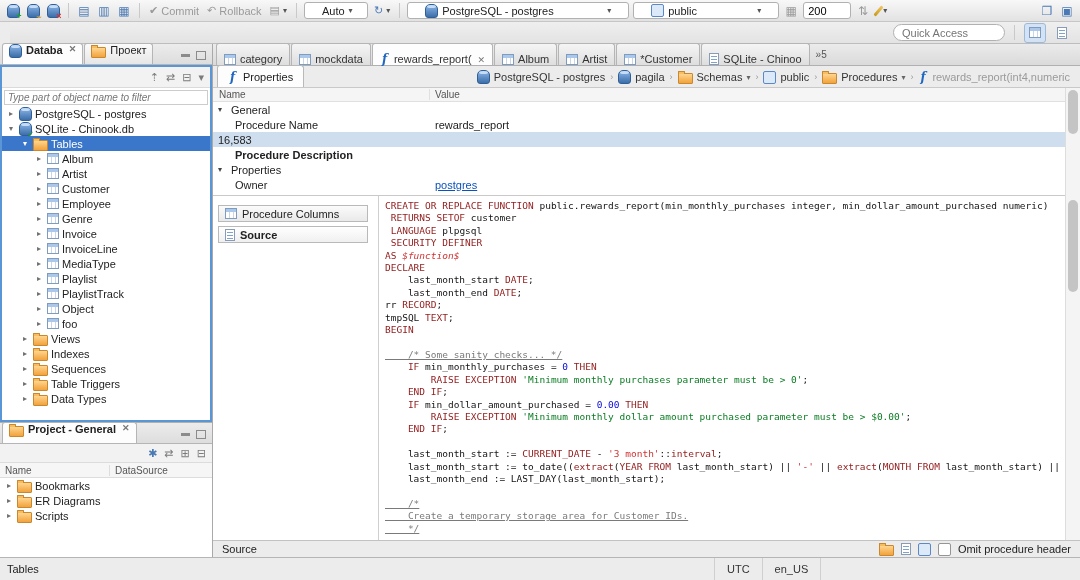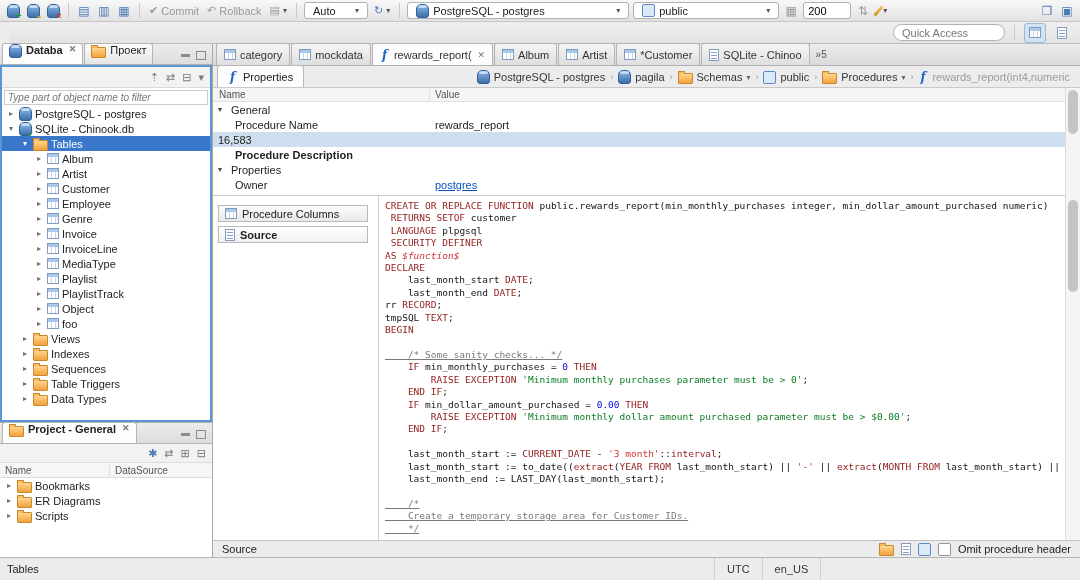--- a/index.html
+++ b/index.html
@@ -5,21 +5,21 @@
   html,body{margin:0;padding:0;background:#c9c9c9;font-family:"Liberation Sans",sans-serif;}
   .window{position:relative;width:1080px;height:580px;background:#ececec;overflow:hidden;font-size:11px;color:#222;}
 
   
   .tb1{position:absolute;top:0;left:0;right:0;height:22px;display:flex;align-items:center;gap:4px;padding:0 5px;background:linear-gradient(#f8f8f8,#e2e2e2);border-bottom:1px solid #c6c6c6;box-sizing:border-box;}
   .tb2{position:absolute;top:22px;left:10px;right:0;height:22px;display:flex;align-items:center;justify-content:flex-end;gap:6px;padding:0 8px;background:linear-gradient(#efefef,#e3e3e3);border-bottom:1px solid #bdbdbd;box-sizing:border-box;}
   .tsep{width:1px;height:15px;background:#c9c9c9;margin:0 3px;flex:none;}
   .tbi{width:16px;height:16px;display:flex;align-items:center;justify-content:center;flex:none;font-size:12px;}
   .glyph-blue{color:#4a7ab5;} .glyph-gray{color:#9a9a9a;}
   .tbtn{display:flex;align-items:center;gap:3px;color:#9a9a9a;padding:0 2px;flex:none;}
-  .combo{display:flex;align-items:center;gap:4px;background:#fff;border:1px solid #b1b1b1;border-radius:3px;height:17px;padding:0 8px;flex:none;box-sizing:border-box;}
+  .combo{display:flex;align-items:center;gap:4px;background:#fff;border:1px solid #b1b1b1;border-radius:3px;height:17px;padding:0 17px;flex:none;box-sizing:border-box;}
   .caret{color:#555;font-size:8px;line-height:8px;}
   .numinput{width:48px;height:17px;border:1px solid #b1b1b1;border-radius:3px;font-size:11px;padding:0 4px;box-sizing:border-box;background:#fff;}
   .qa-input{width:112px;height:17px;border:1px solid #b1b1b1;border-radius:9px;font-size:11px;padding:0 8px;box-sizing:border-box;background:#fff;color:#888;}
   .persp{width:20px;height:18px;display:flex;align-items:center;justify-content:center;border-radius:3px;}
   .persp.active{background:#d3e3f5;border:1px solid #9db9d8;}
 
   
   .tic{display:inline-block;position:relative;flex:none;}
   .icn-db{width:11px;height:12px;background:linear-gradient(#8cb6e8,#3c6ea8);border:1px solid #2f5f96;border-radius:5px 5px 3px 3px;}
   .icn-db::before{content:"";position:absolute;top:0;left:1px;right:1px;height:3px;background:#c6dcf5;border-radius:50%;}
@@ -68,21 +68,21 @@
 
   
   .statusbar{position:absolute;left:0;right:0;bottom:0;height:23px;background:#ececec;border-top:1px solid #b5b5b5;display:flex;align-items:center;padding:0 7px;box-sizing:border-box;}
   .sb-cells{position:absolute;left:714px;top:0;bottom:0;display:flex;align-items:stretch;}
   .sb-cell{display:flex;align-items:center;padding:0 12px;border-left:1px solid #cfcfcf;color:#333;}
   .sb-cell:last-child{border-right:1px solid #cfcfcf;}
 
   
   .main{position:absolute;left:213px;top:44px;right:0;bottom:23px;background:#fff;}
   .etabbar{position:absolute;top:0;left:0;right:0;height:22px;background:linear-gradient(#ebebeb,#dadada);border-bottom:1px solid #b0b0b0;display:flex;align-items:flex-end;padding-left:3px;box-sizing:border-box;}
-  .etab{height:21px;display:flex;align-items:center;gap:4px;padding:0 7px;border:1px solid #b5b5b5;border-bottom:none;border-radius:3px 3px 0 0;background:linear-gradient(#f5f5f5,#dedede);margin-right:1px;white-space:nowrap;font-size:11px;color:#333;}
+  .etab{height:21px;display:flex;align-items:flex-end;gap:4px;padding:0 7px;border:1px solid #b5b5b5;border-bottom:none;border-radius:3px 3px 0 0;background:linear-gradient(#f5f5f5,#dedede);margin-right:1px;white-space:nowrap;font-size:11px;color:#333;}
   .etab.active{background:#fdfdfd;}
   .etab .x{font-size:9px;color:#777;margin-left:2px;}
   .etab-overflow{align-self:center;font-size:10px;color:#555;padding:0 5px;}
 
   .viewrow{position:absolute;top:22px;left:0;right:0;height:22px;background:#ececec;border-bottom:1px solid #c9c9c9;display:flex;align-items:flex-end;justify-content:space-between;box-sizing:border-box;}
   .viewtab{height:21px;display:flex;align-items:center;gap:5px;padding:0 10px;margin-left:4px;background:#fdfdfd;border:1px solid #b9b9b9;border-bottom:none;border-radius:3px 3px 0 0;font-size:11px;}
   .breadcrumb{display:flex;align-items:center;gap:2px;padding:0 8px 3px 0;font-size:11px;color:#333;white-space:nowrap;}
   .bc-item{display:flex;align-items:center;gap:4px;padding:0 2px;}
   .bc-sep{color:#999;font-size:9px;padding:0 1px;}
   .bc-dim{color:#9a9a9a;}

